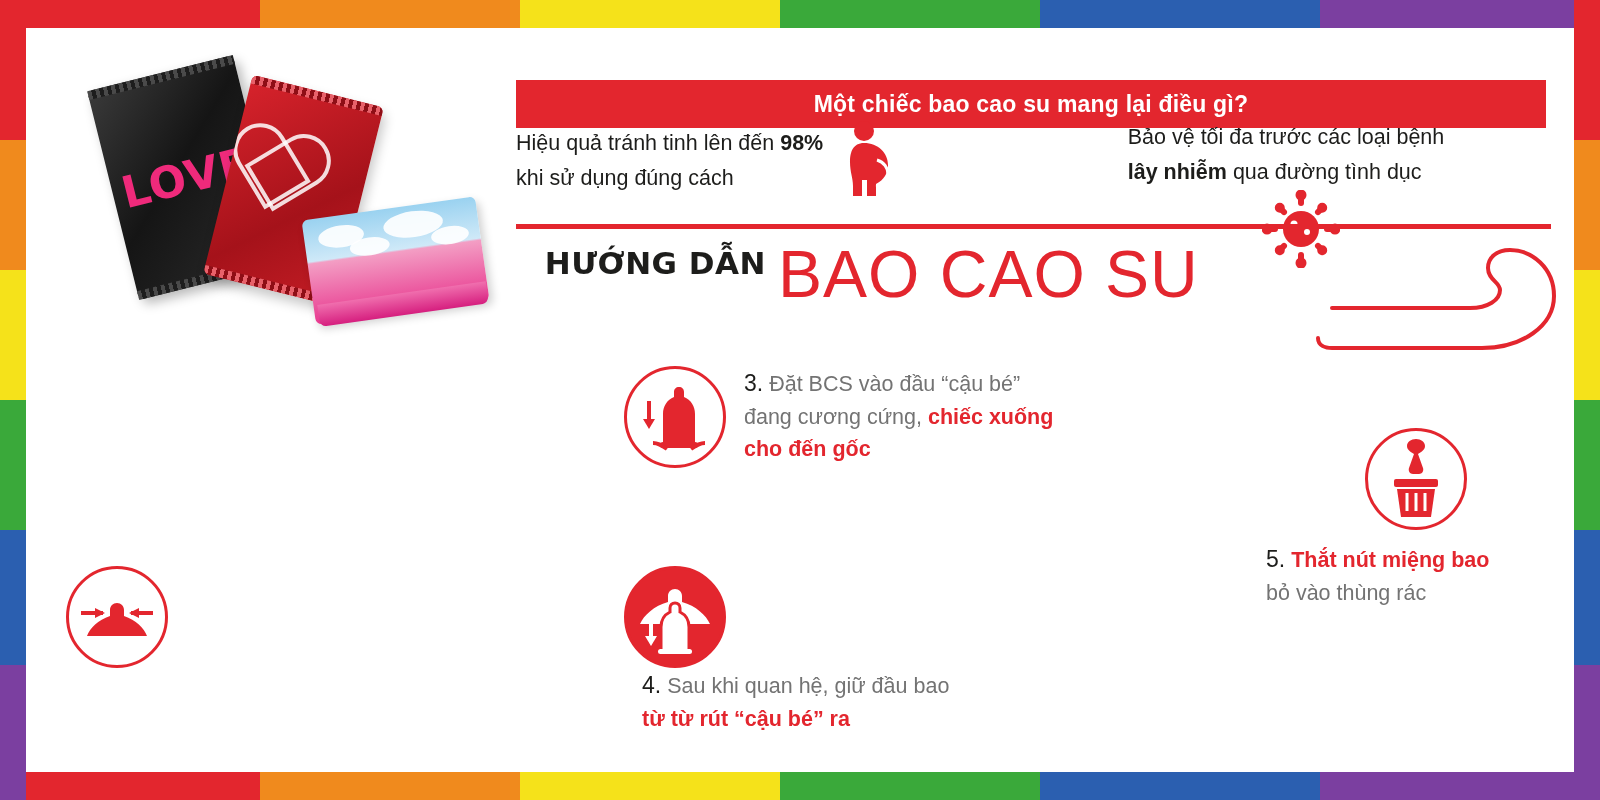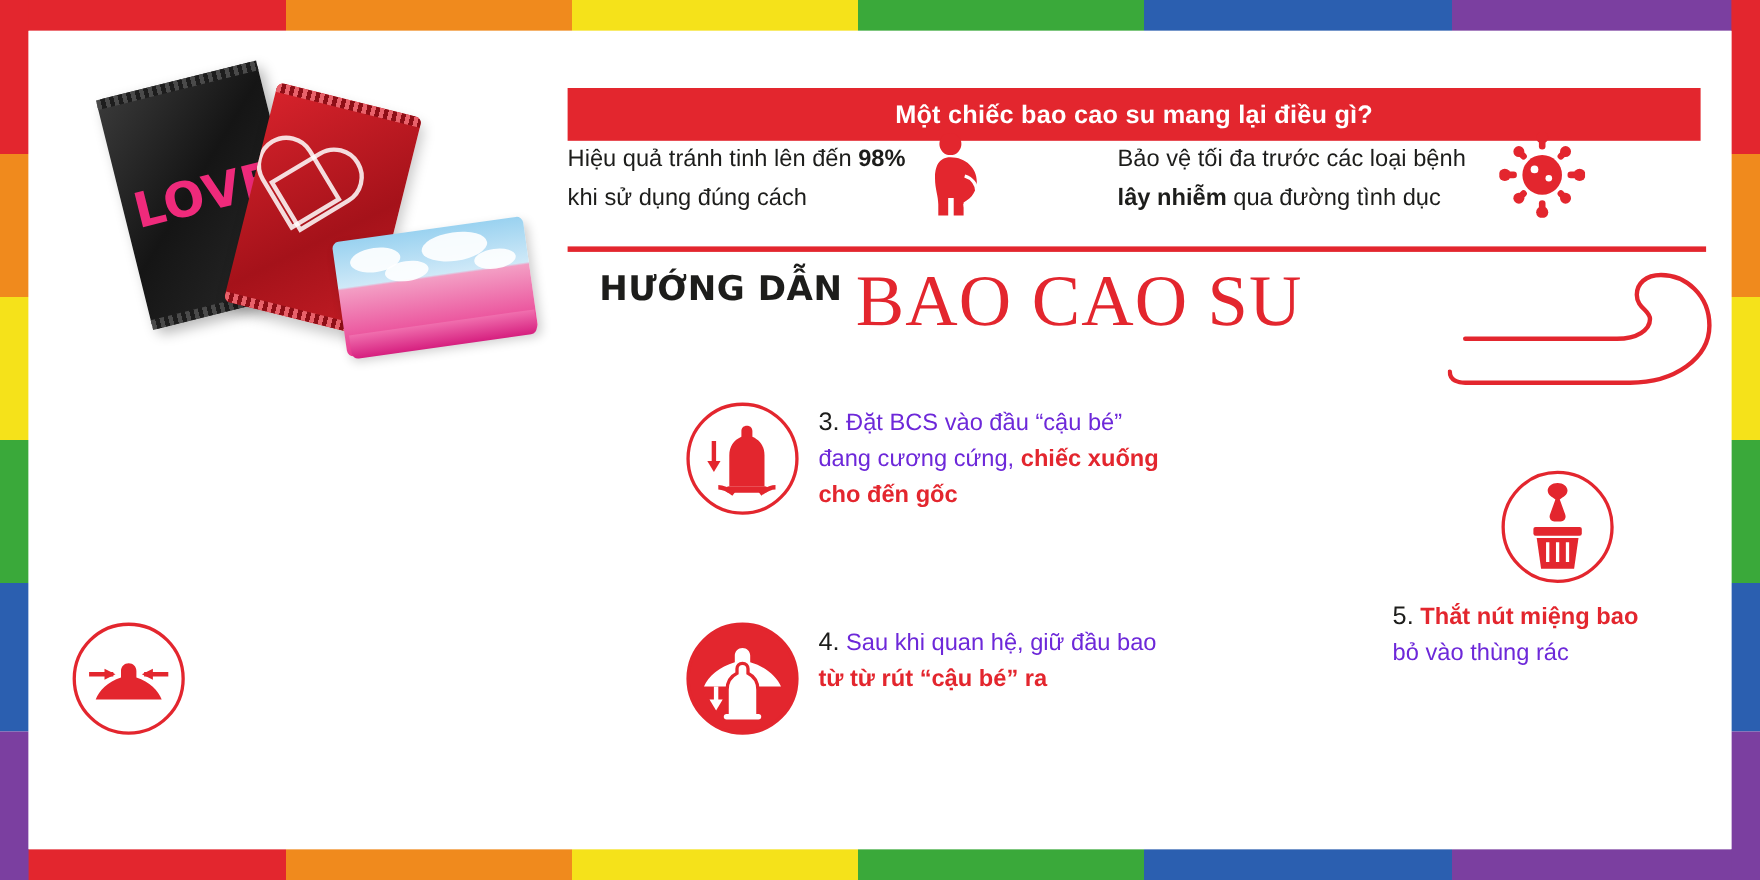--- a/index.html
+++ b/index.html
@@ -175,21 +175,21 @@
     top: 86px;
     width: 1040px;
     height: 96px;
   }
   .benefit {
     position: absolute;
     display: flex;
     align-items: center;
   }
   .benefit-a { left: 0; top: 6px; width: 460px; }
-  .benefit-b { left: 500px; top: 6px; width: 540px; }
+  .benefit-b { left: 500px; top: 6px; width: 540px; flex-direction: column; }
   .benefit-text {
     font-size: 21.5px;
     line-height: 1.62;
     color: #1d1d1b;
   }
   .benefit-text b { font-weight: bold; }
   .benefit-icon {
     flex: 0 0 auto;
   }
 
@@ -223,21 +223,21 @@
     font-family: "DejaVu Sans", sans-serif;
   }
   .title-big {
     position: absolute;
     left: 262px;
     top: 2px;
     color: #e3262e;
     font-size: 66px;
     font-weight: 500;
     letter-spacing: 1px;
-    font-family: Liberation Serif, serif;
+    font-family: Liberation Sans, sans-serif;
   }
   .title-condom {
     position: absolute;
     left: 800px;
     top: 8px;
     width: 250px;
     height: 110px;
   }
 
   
@@ -260,26 +260,26 @@
     font-size: 21.5px;
     line-height: 1.5;
     color: #1d1d1b;
     max-width: 420px;
   }
   .step-num {
     font-size: 23px;
     color: #1d1d1b;
   }
   .red { color: #e3262e; font-weight: bold; }
-  .dark { color: #6d28d9; }
+  .dark { color: #737373; }
 
   .step1 { left: 40px;  top: 348px; }
   .step2 { left: 40px;  top: 538px; }
   .step3 { left: 598px; top: 338px; }
-  .step4 { left: 598px; top: 538px; }
+  .step4 { left: 598px; top: 538px; flex-direction: column; }
   .step5 { left: 1240px; top: 400px; flex-direction: column; align-items: flex-start; }
   .step5 .step-body {
     margin-left: 0;
     margin-top: 12px;
     text-align: left;
     width: 300px;
   }
   .step5-circle-wrap { display: flex; justify-content: center; width: 300px; }
 </style>
 </head>

